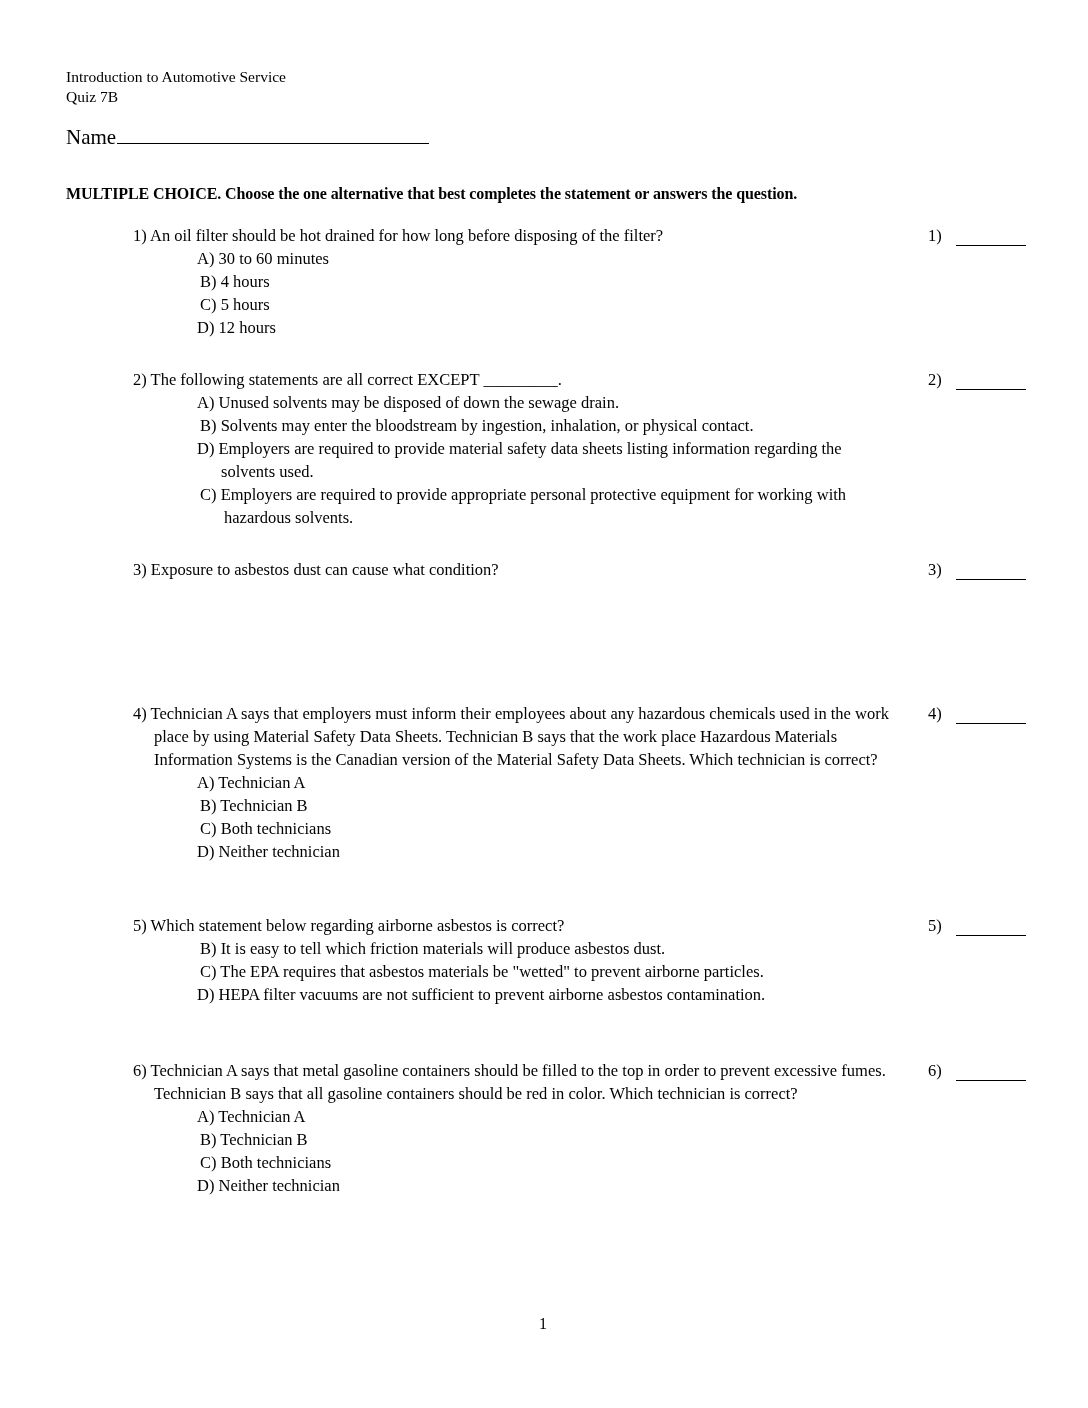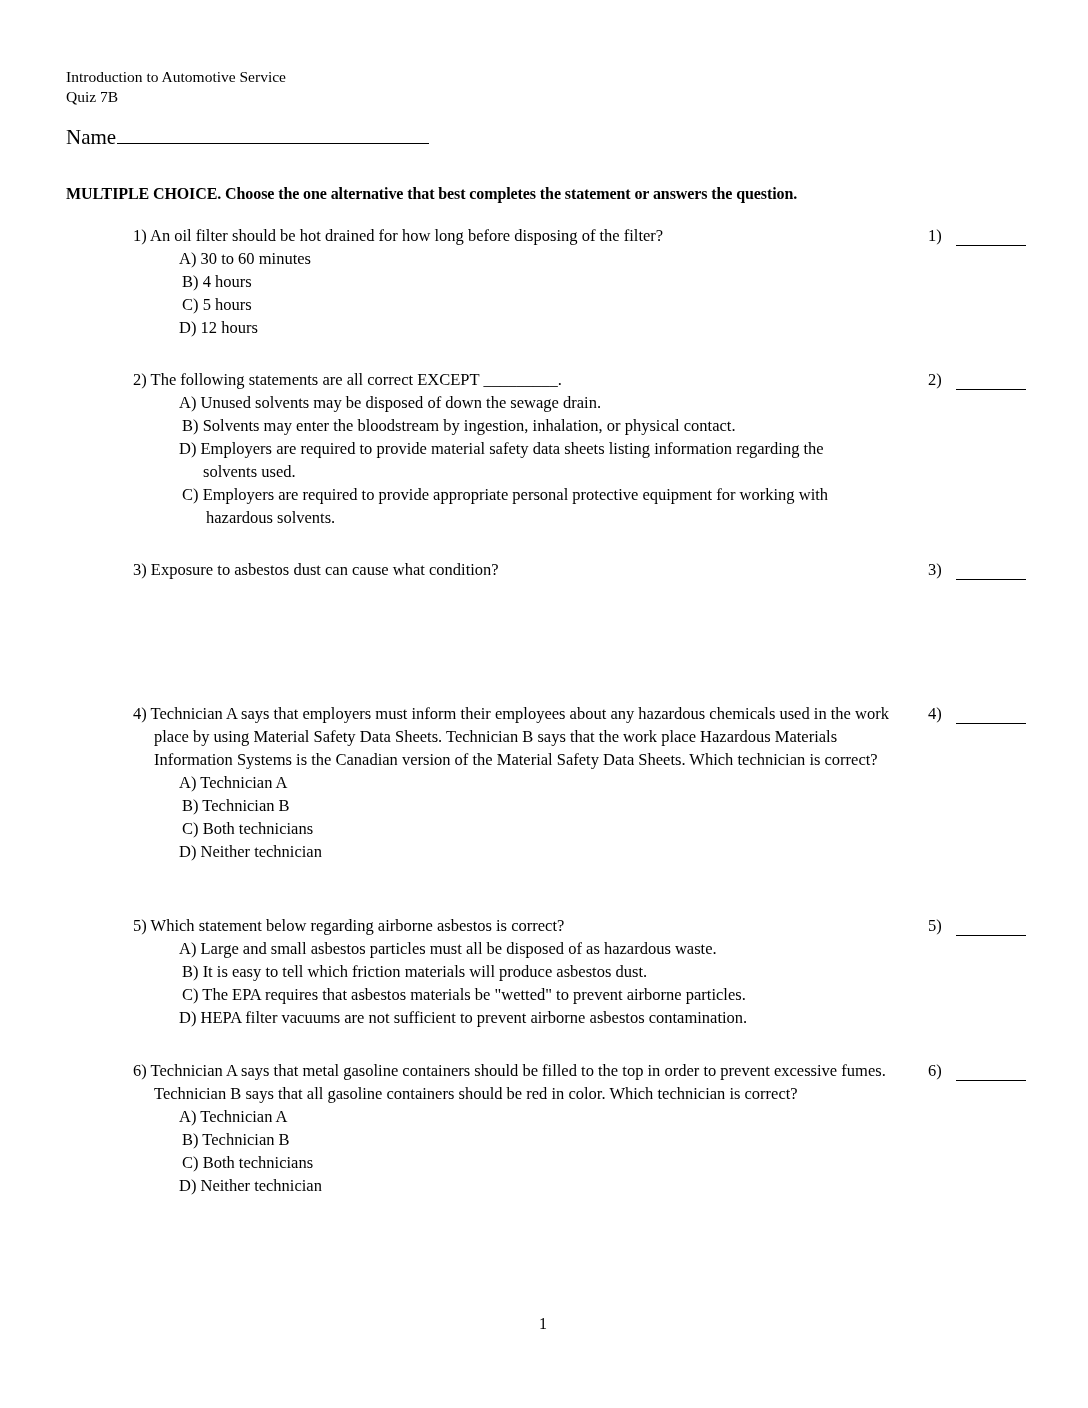--- a/index.html
+++ b/index.html
@@ -10,21 +10,21 @@
     }
     .hdr { position: absolute; left: 66px; font-size: 15.5px; line-height: 20px; }
     #title { top: 67px; }
     #quiz { top: 87px; }
     #name-row { position: absolute; left: 66px; top: 125px; font-size: 21px; display: flex; align-items: flex-start; }
     #name-line { display: inline-block; width: 312px; border-bottom: 1px solid #000; height: 18px; margin-left: 1px; }
     #instructions { position: absolute; left: 66px; top: 185px; font-size: 16px; font-weight: bold; letter-spacing: -0.1px; }
 
     .q { position: absolute; left: 133px; width: 780px; font-size: 16.5px; line-height: 23px; }
     .q-stem { padding-left: 21px; text-indent: -21px; }
-    .opts { margin-left: 46px; }
+    .opts { margin-left: 64px; }
     .opt { padding-left: 24px; text-indent: -24px; }
     .opt.b, .opt.c { margin-left: 3px; }
     .ans { position: absolute; left: 928px; width: 100px; font-size: 16.5px; display: flex; align-items: flex-end; }
     .ans .num { width: 28px; }
     .ans .blank { display: inline-block; width: 70px; border-bottom: 1.5px solid #000; height: 14px; }
     #page-num { position: absolute; left: 539px; top: 1315px; font-size: 16px; }
   </style>
 </head>
 <body>
 
@@ -82,21 +82,20 @@
   </div>
 </div>
 <div class="ans" style="top:704px">
   <span class="num">4)</span>
   <span class="blank"></span>
 </div>
 
 <div class="q" style="top:914px">
   <div class="q-stem">5) Which statement below regarding airborne asbestos is correct?</div>
   <div class="opts">
-    <div class="opt a">A) Large and small asbestos particles must all be disposed of as hazardous waste.</div>
     <div class="opt b">B) It is easy to tell which friction materials will produce asbestos dust.</div>
     <div class="opt c">C) The EPA requires that asbestos materials be "wetted" to prevent airborne particles.</div>
     <div class="opt d">D) HEPA filter vacuums are not sufficient to prevent airborne asbestos contamination.</div>
   </div>
 </div>
 <div class="ans" style="top:916px">
   <span class="num">5)</span>
   <span class="blank"></span>
 </div>
 

